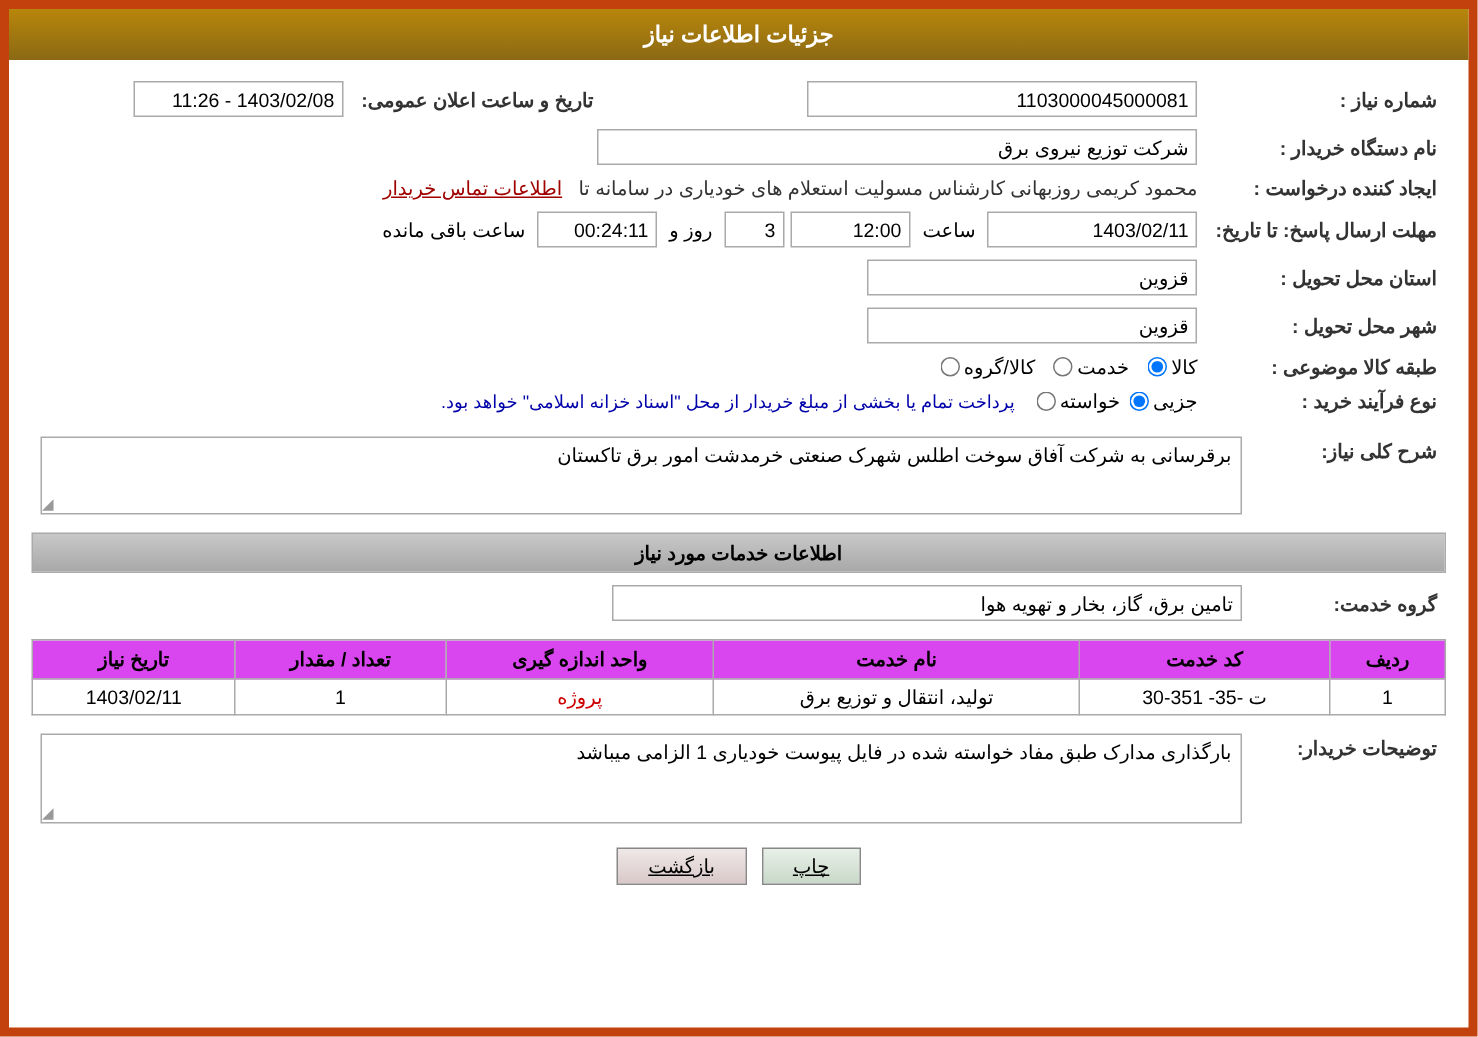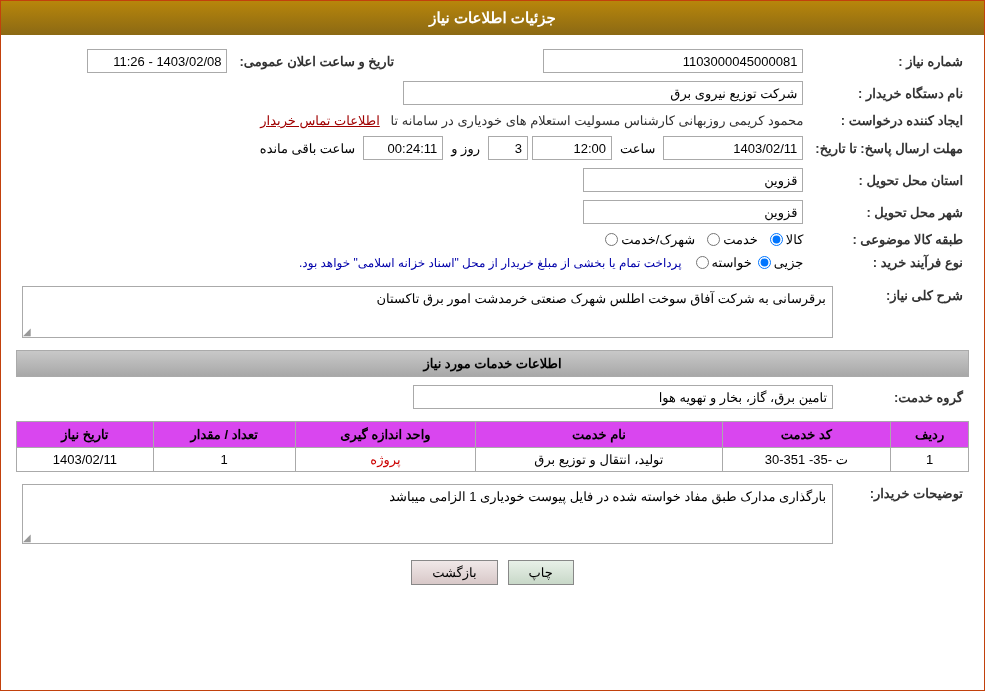--- a/index.html
+++ b/index.html
@@ -6,21 +6,21 @@
     body {
       font-family: Tahoma, Arial, sans-serif;
       font-size: 13px;
       background: #f0f0f0;
       direction: rtl;
     }
     .page-wrapper {
       width: 985px;
       min-height: 691px;
       background: #fff;
-      border: 1px solid #c2410c;
+      border: 6px solid #c2410c;
     }
     .header {
       background: linear-gradient(to bottom, #b8860b, #8b6914);
       color: #fff;
       text-align: center;
       padding: 8px 10px;
       font-size: 15px;
       font-weight: bold;
     }
     .content {
@@ -123,20 +123,21 @@
       margin-top: 12px;
       padding-bottom: 15px;
     }
     .btn {
       border: 1px solid #888;
       background: linear-gradient(to bottom, #f0f0f0, #d0d0d0);
       padding: 4px 20px;
       cursor: pointer;
       font-size: 13px;
       font-family: Tahoma, Arial, sans-serif;
+      text-decoration: underline;
     }
     .btn-print {
       background: linear-gradient(to bottom, #e8f0e8, #c8d8c8);
     }
     .btn-back {
       background: linear-gradient(to bottom, #f0e8e8, #d8c8c8);
     }
     .watermark {
       position: relative;
     }
@@ -234,21 +235,21 @@
           <div class="radio-group">
             <label class="radio-item">
               <span>کالا</span>
               <input type="radio" name="category" checked="" style="">
             </label>
             <label class="radio-item">
               <span>خدمت</span>
               <input type="radio" name="category" style="">
             </label>
             <label class="radio-item">
-              <span>شهرک/خدمت</span>
+              <span>کالا/گروه</span>
               <input type="radio" name="category" style="">
             </label>
           </div>
         </td>
       </tr>
 
       <tr>
         <td class="label-cell">نوع فرآیند خرید :</td>
         <td class="value-cell" colspan="4">
           <div class="radio-group" style="display:flex;flex-wrap:wrap;gap:6px;align-items:center;">

